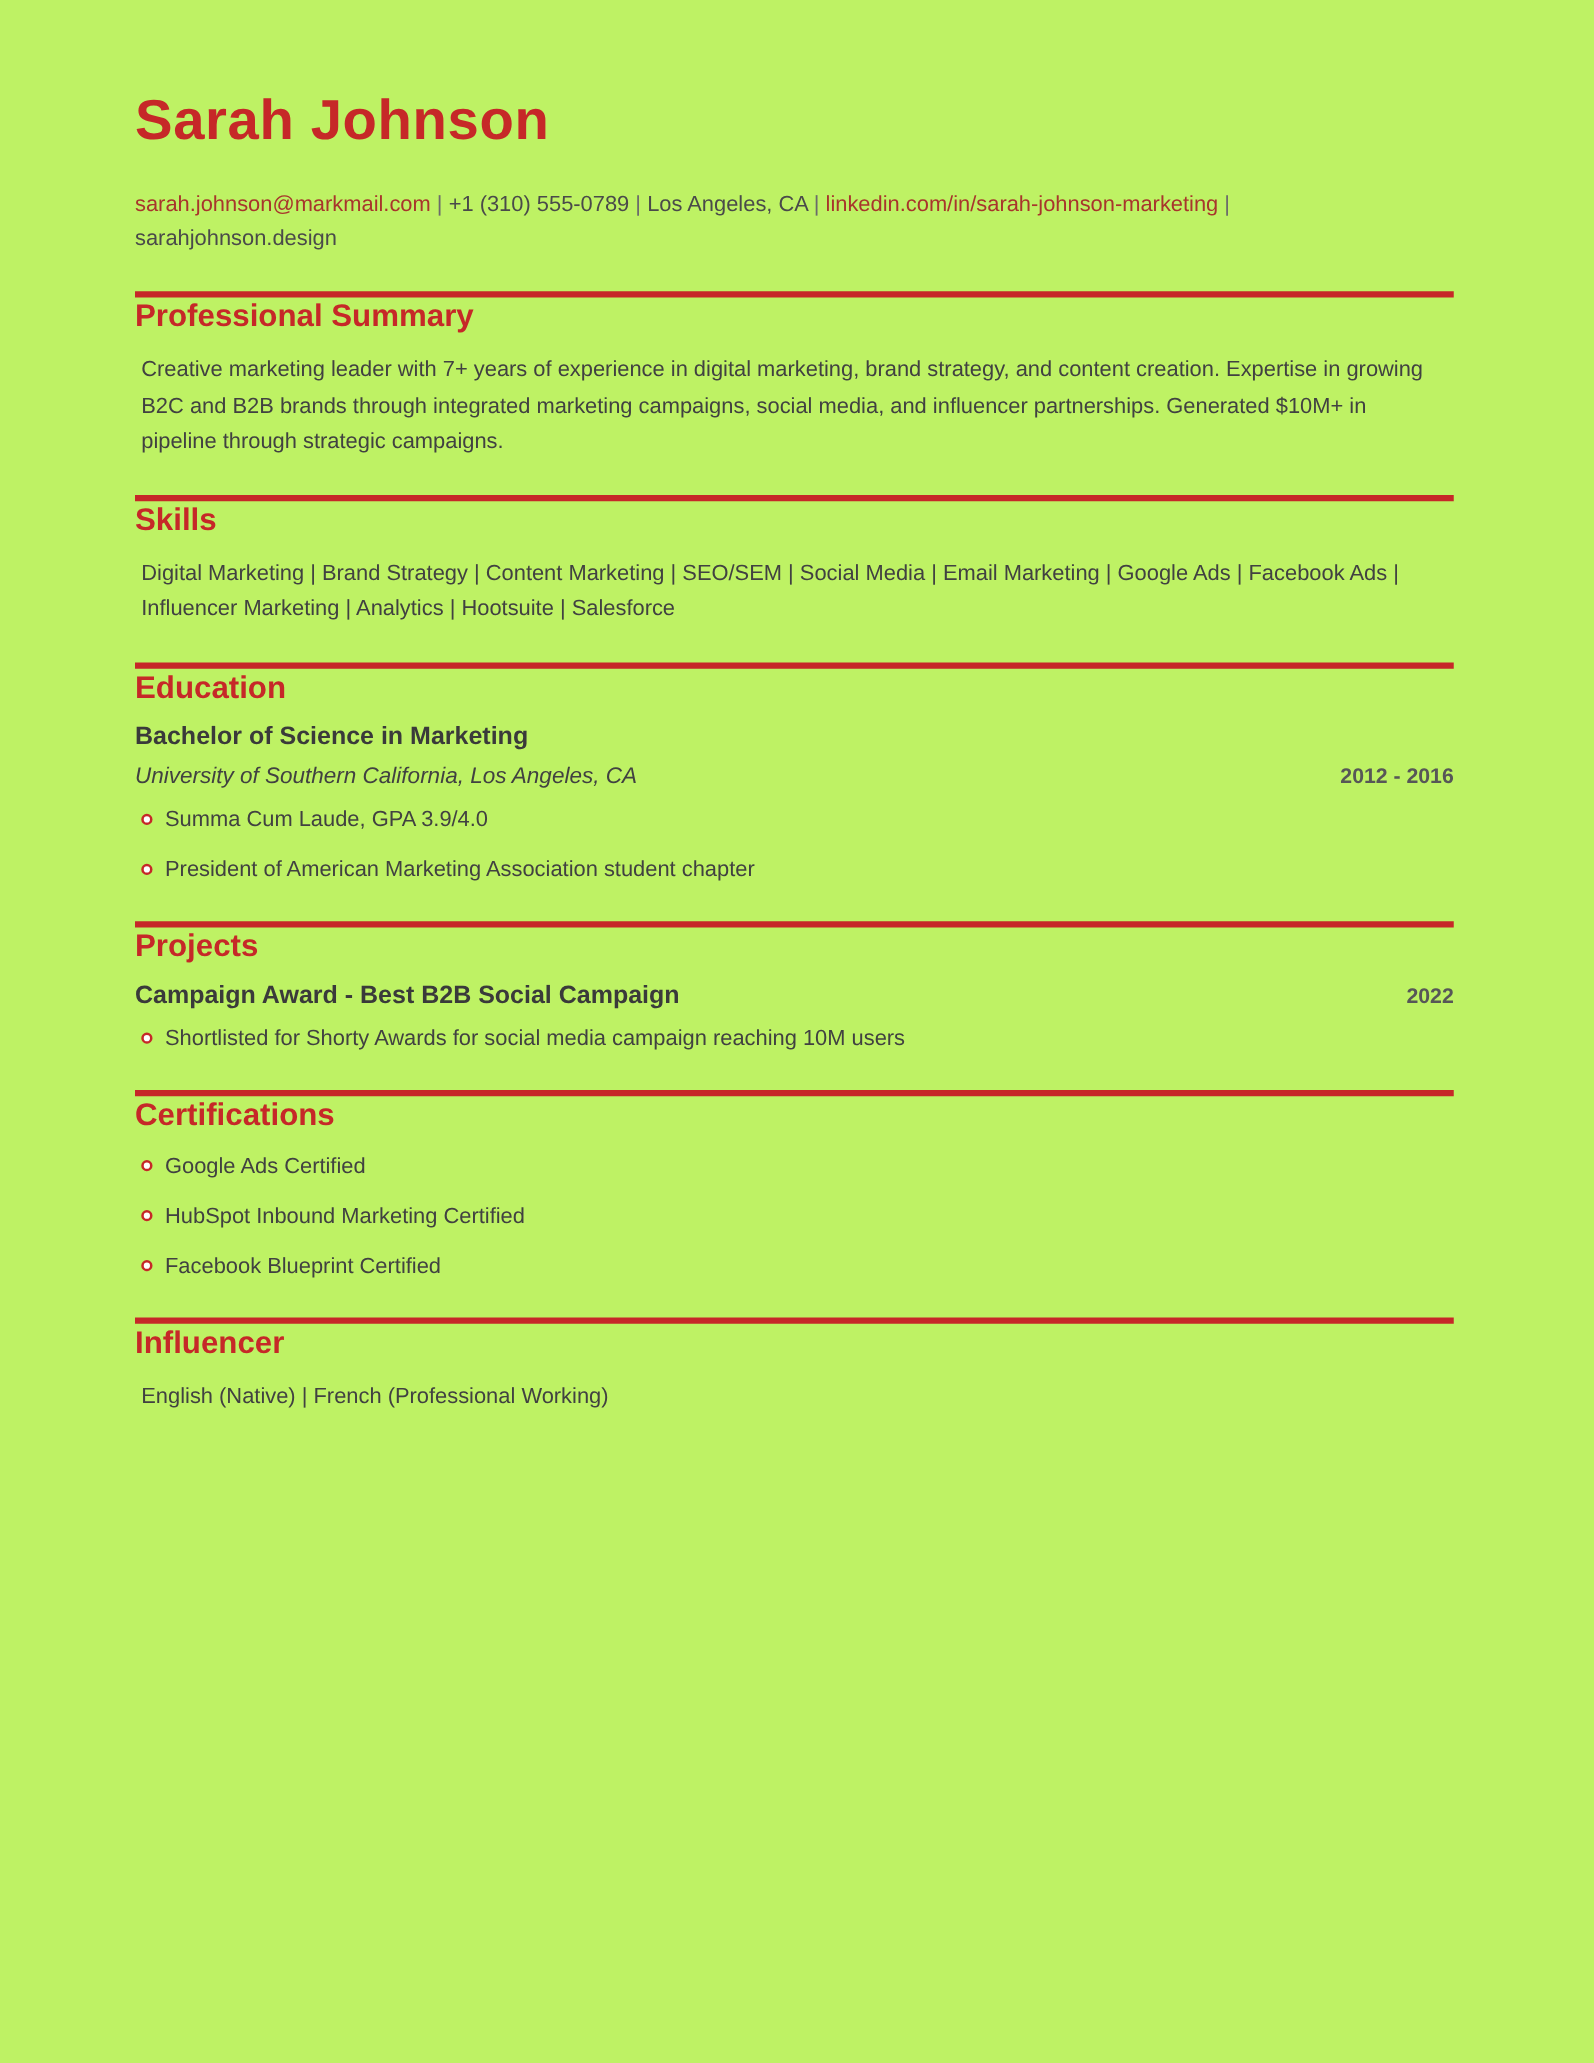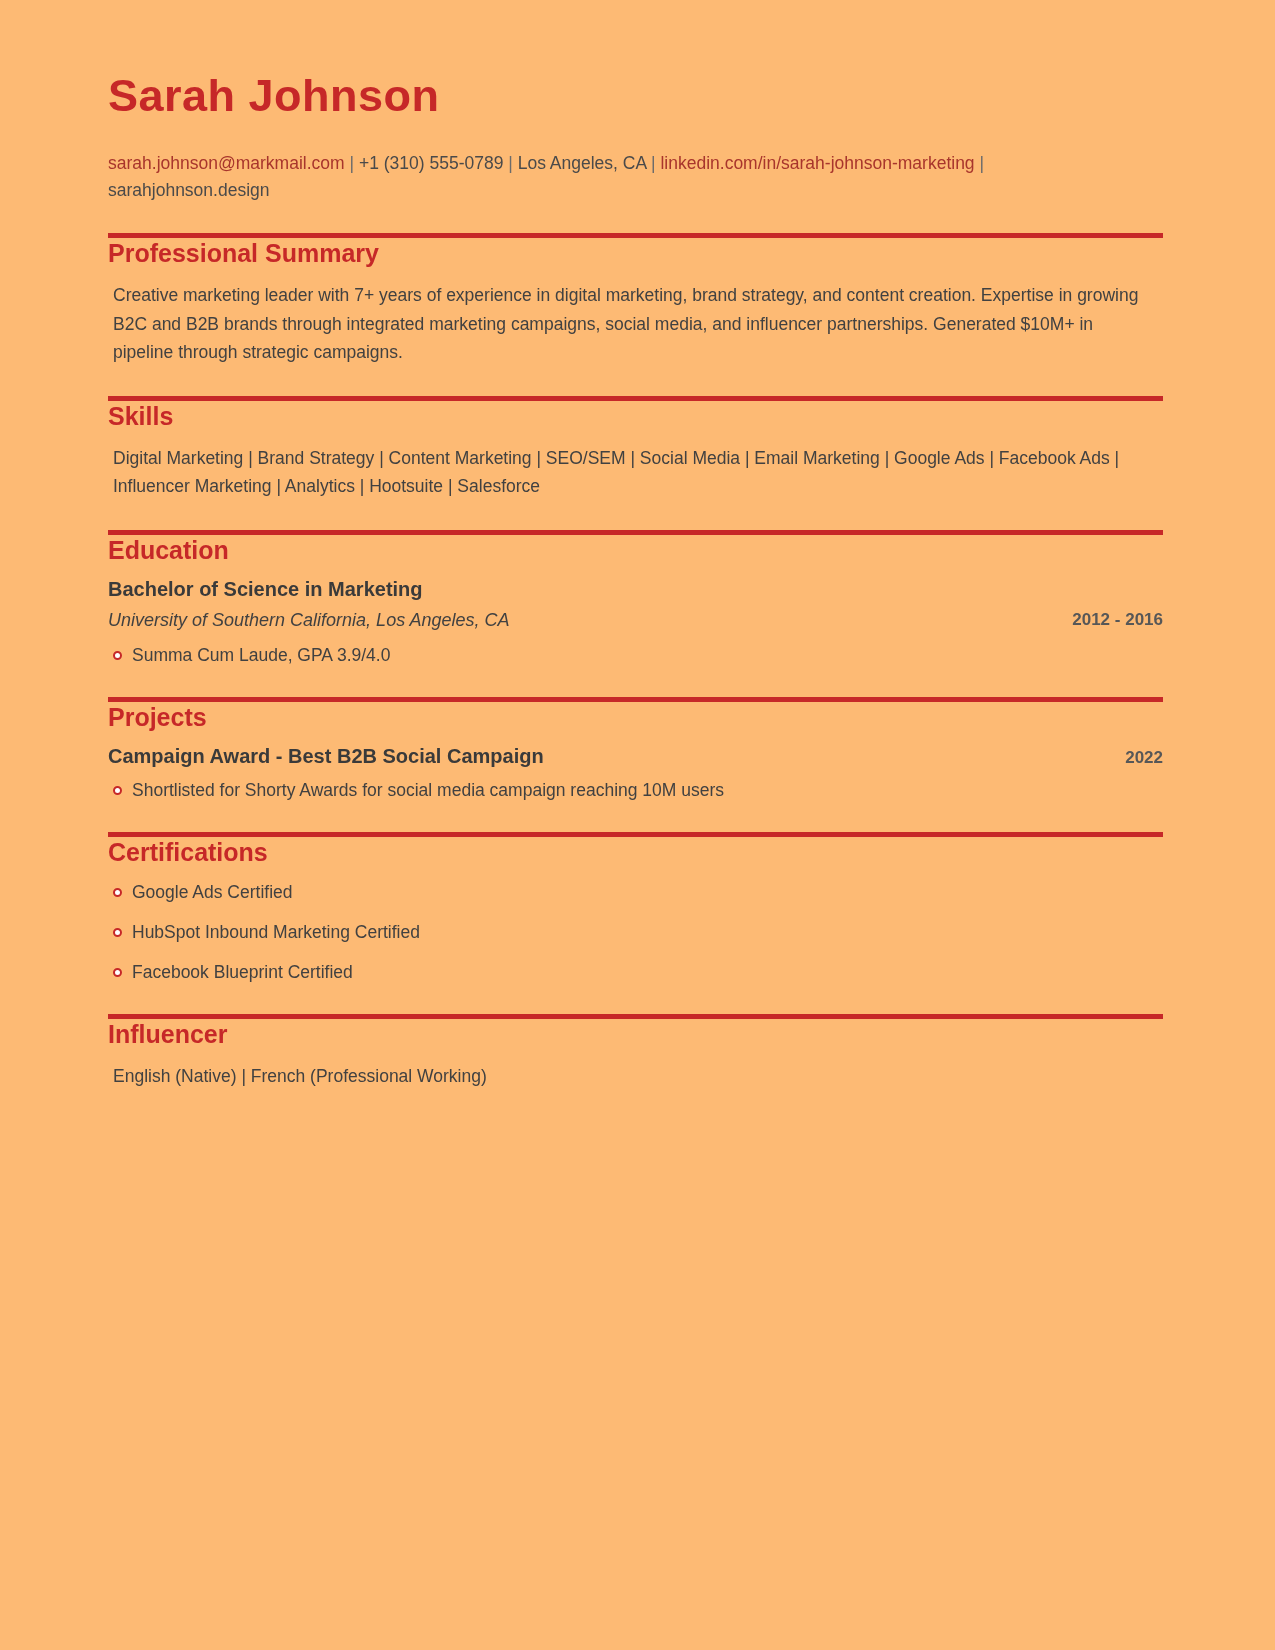--- a/index.html
+++ b/index.html
@@ -11,21 +11,21 @@
   *{box-sizing:border-box;}
   html,body{margin:0;padding:0;background:#ffffff;}
   body{
     width:1275px;height:1650px;
     font-family:"Liberation Sans","DejaVu Sans",sans-serif;
     color:var(--body);
   }
   .page{
     width:1275px;height:1650px;
     padding:58px 112px 40px 108px;
-    background:#fdba74;
+    background:#bef264;
     overflow:hidden;
   }
   .name{
     margin:12px 0 28px;
     font-size:45px;
     font-weight:bold;
     color:var(--accent);
     letter-spacing:0.5px;
   }
   .contact{
@@ -58,21 +58,21 @@
   }
   .entry-title{
     margin:2px 0 9px;
     font-size:20px;
     font-weight:bold;
     color:#3a3a3a;
   }
   .entry-row{
     display:flex;
     justify-content:space-between;
-    align-items:flex-start;
+    align-items:flex-end;
     margin:0 0 12px;
   }
   .school{
     font-style:italic;
     font-size:18px;
     color:var(--body);
   }
   .date{
     font-size:17px;
     font-weight:bold;
@@ -143,20 +143,24 @@
     <p class="entry-title">Bachelor of Science in Marketing</p>
     <div class="entry-row">
       <span class="school">University of Southern California, Los Angeles, CA</span>
       <span class="date">2012 - 2016</span>
     </div>
     <ul class="bullets">
       <li class="bullet-item">
         <span class="bullet-ring"></span>
         <span>Summa Cum Laude, GPA 3.9/4.0</span>
       </li>
+      <li class="bullet-item">
+        <span class="bullet-ring"></span>
+        <span>President of American Marketing Association student chapter</span>
+      </li>
     </ul>
   </section>
 
   <section>
     <div class="rule"></div>
     <h2 class="section-title">Projects</h2>
     <div class="title-row">
       <span class="entry-title">Campaign Award - Best B2B Social Campaign</span>
       <span class="date">2022</span>
     </div>

